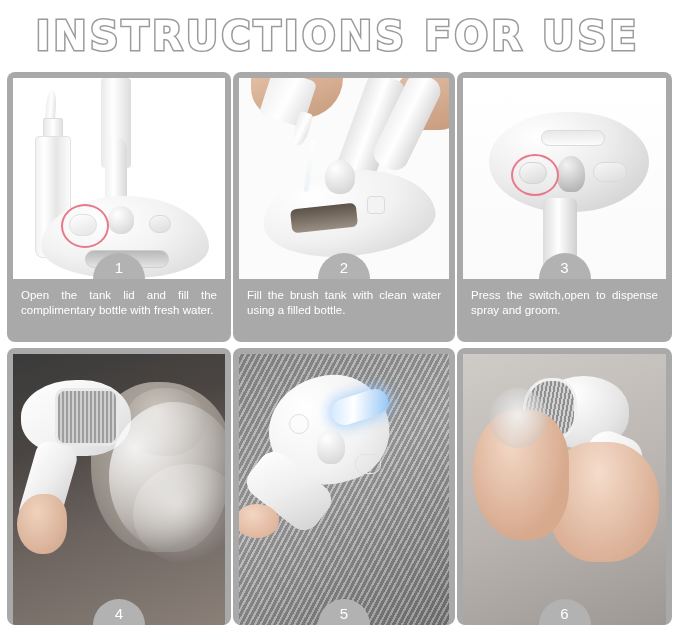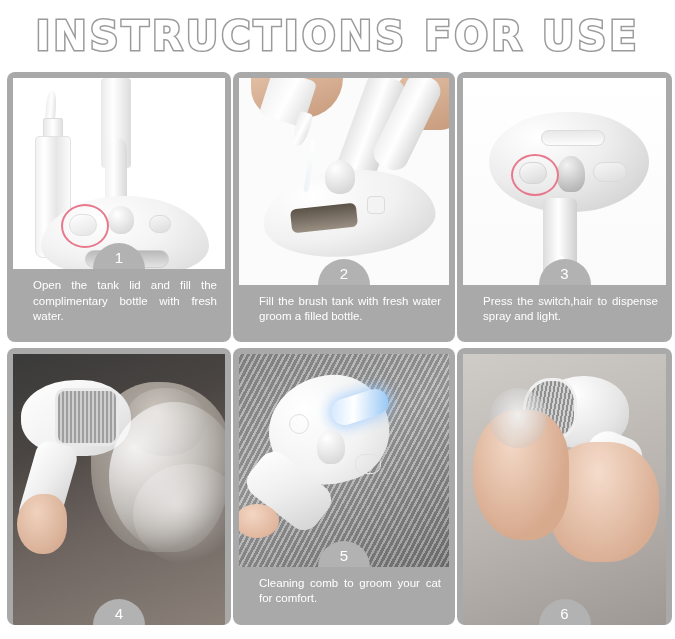--- a/index.html
+++ b/index.html
@@ -65,26 +65,25 @@
     font-size:15px;
     display:flex;align-items:flex-end;justify-content:center;
     padding-bottom:3px;
     box-sizing:border-box;
     z-index:6;
   }
   .caption{
     color:#ffffff;
     font-size:11.5px;
     line-height:1.32;
-    padding:9px 14px 18px 14px;
+    padding:9px 14px 24px 14px;
     text-align:justify;
     text-align-last:left;
     min-height:46px;
     box-sizing:border-box;
-    margin-left:12px;
   }
   .panel.tall .caption{min-height:58px;}
 
   
   .bg{position:absolute;inset:0;}
   .hl-ring{
     position:absolute;border:2.5px solid #e8798c;border-radius:50%;
     z-index:5;
   }
 
@@ -400,39 +399,39 @@
           <div class="dev-base"></div>
           <div class="tank-window"></div>
           <div class="knob"></div>
           <div class="pwr"></div>
           <div class="bot"></div>
           <div class="bot-tip"></div>
           <div class="stream"></div>
         </div>
         <div class="badge">2</div>
       </div>
-      <div class="caption">Fill the brush tank with fresh water groom a filled bottle.</div>
+      <div class="caption">Fill the brush tank with clean water using a filled bottle.</div>
     </div>
 
     <div class="panel">
       <div class="photo-frame">
         <div class="photo p3">
           <div class="bg"></div>
           <div class="head"></div>
           <div class="slot"></div>
           <div class="btn-pwr"></div>
           <div class="knob"></div>
           <div class="btn-side"></div>
           <div class="handle"></div>
           <div class="handle-strip"></div>
           <div class="hl-ring" style="left:48px;top:76px;width:44px;height:38px;"></div>
         </div>
         <div class="badge">3</div>
       </div>
-      <div class="caption">Press the switch,hair to dispense spray and light.</div>
+      <div class="caption">Press the switch,open to dispense spray and groom.</div>
     </div>
 
     <div class="panel tall">
       <div class="photo-frame">
         <div class="photo p4">
           <div class="bg"></div>
           <div class="cat"></div>
           <div class="cat-head"></div>
           <div class="dev"></div>
           <div class="brush"></div>
@@ -452,21 +451,20 @@
           <div class="dev"></div>
           <div class="led"></div>
           <div class="pwr"></div>
           <div class="knob"></div>
           <div class="btn-side"></div>
           <div class="handle"></div>
           <div class="finger"></div>
         </div>
         <div class="badge">5</div>
       </div>
-      <div class="caption">Cleaning comb to groom your cat for comfort.</div>
     </div>
 
     <div class="panel tall">
       <div class="photo-frame">
         <div class="photo p6">
           <div class="bg"></div>
           <div class="dev"></div>
           <div class="brush"></div>
           <div class="handle"></div>
           <div class="hand-r"></div>

